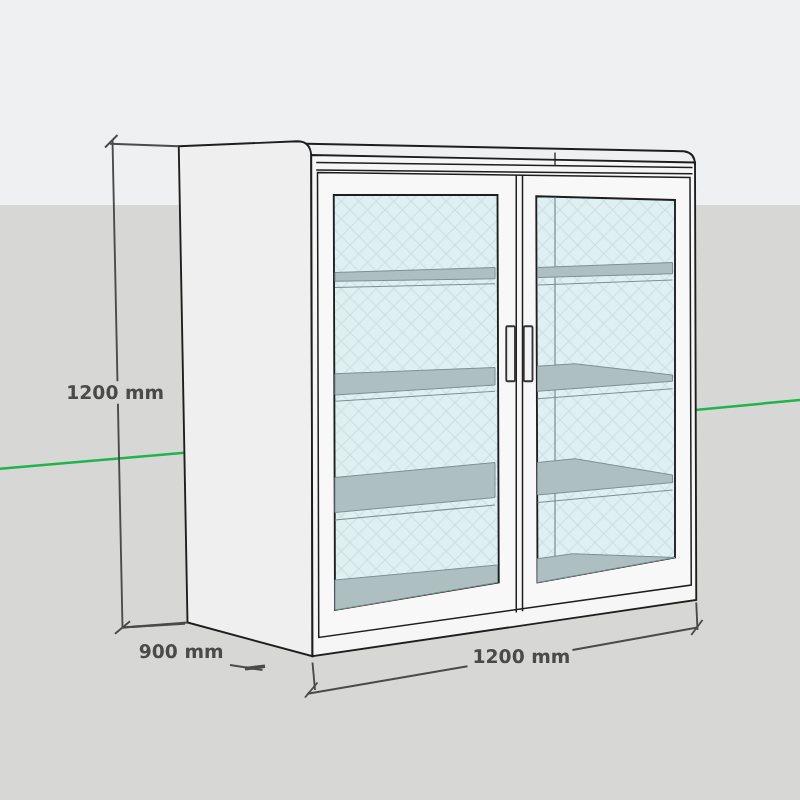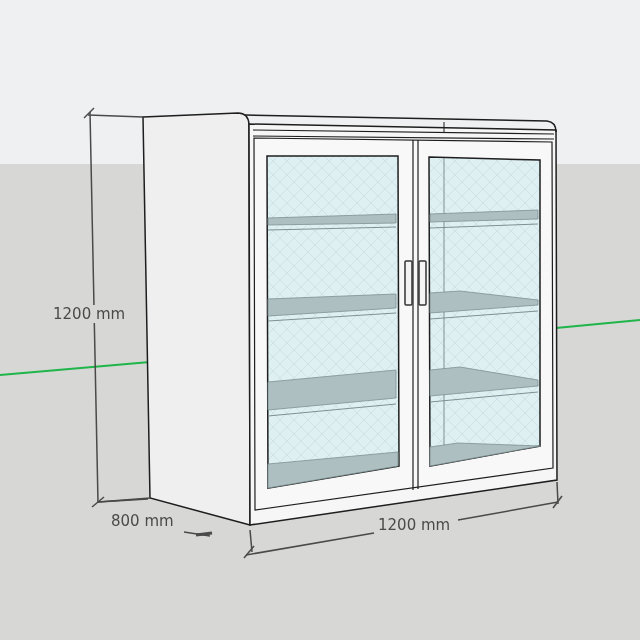--- a/index.html
+++ b/index.html
@@ -1,17 +1,17 @@
 <!DOCTYPE html>
 <html><head>
   <meta charset="utf-8">
   <style>
     html, body { margin: 0; padding: 0; }
     body { width: 640px; height: 640px; overflow: hidden; background: #eef0f1; font-family: "DejaVu Sans", sans-serif; }
-    #viewport { position: relative; width: 640px; height: 532px; }
+    #viewport { position: relative; width: 640px; height: 532px; font-weight: bold; }
     svg { position: absolute; left: 0; top: 0; }
     .dim-label { position: absolute; font-family: "DejaVu Sans", sans-serif; font-size: 15px; color: #4a4a4a; background: transparent; white-space: nowrap; }
   </style>
 </head>
 <body>
 
 <div id="viewport">
   <svg width="640" height="640" viewBox="0 0 640 640">
     <defs>
       <pattern id="glassPat" width="14" height="14" patternUnits="userSpaceOnUse">
@@ -89,15 +89,15 @@
     <g stroke="#4a4a4a" stroke-width="1.5">
       <line x1="246" y1="555" x2="374" y2="533"></line>
       <line x1="458" y1="520" x2="558" y2="502"></line>
       <line x1="244" y1="558" x2="254" y2="546"></line>
       <line x1="553" y1="508" x2="562" y2="496"></line>
       <line x1="557" y1="482" x2="558" y2="504"></line>
     </g>
   </svg>
 
   <span class="dim-label" style="left:53px; top:305px; background:#d7d7d5;">1200 mm</span>
-  <span class="dim-label" style="left:111px; top:512px;">800 mm</span>
+  <span class="dim-label" style="left:111px; top:512px;">900 mm</span>
   <span class="dim-label" style="left:378px; top:516px;">1200 mm</span>
 </div>
 
 </body></html>

